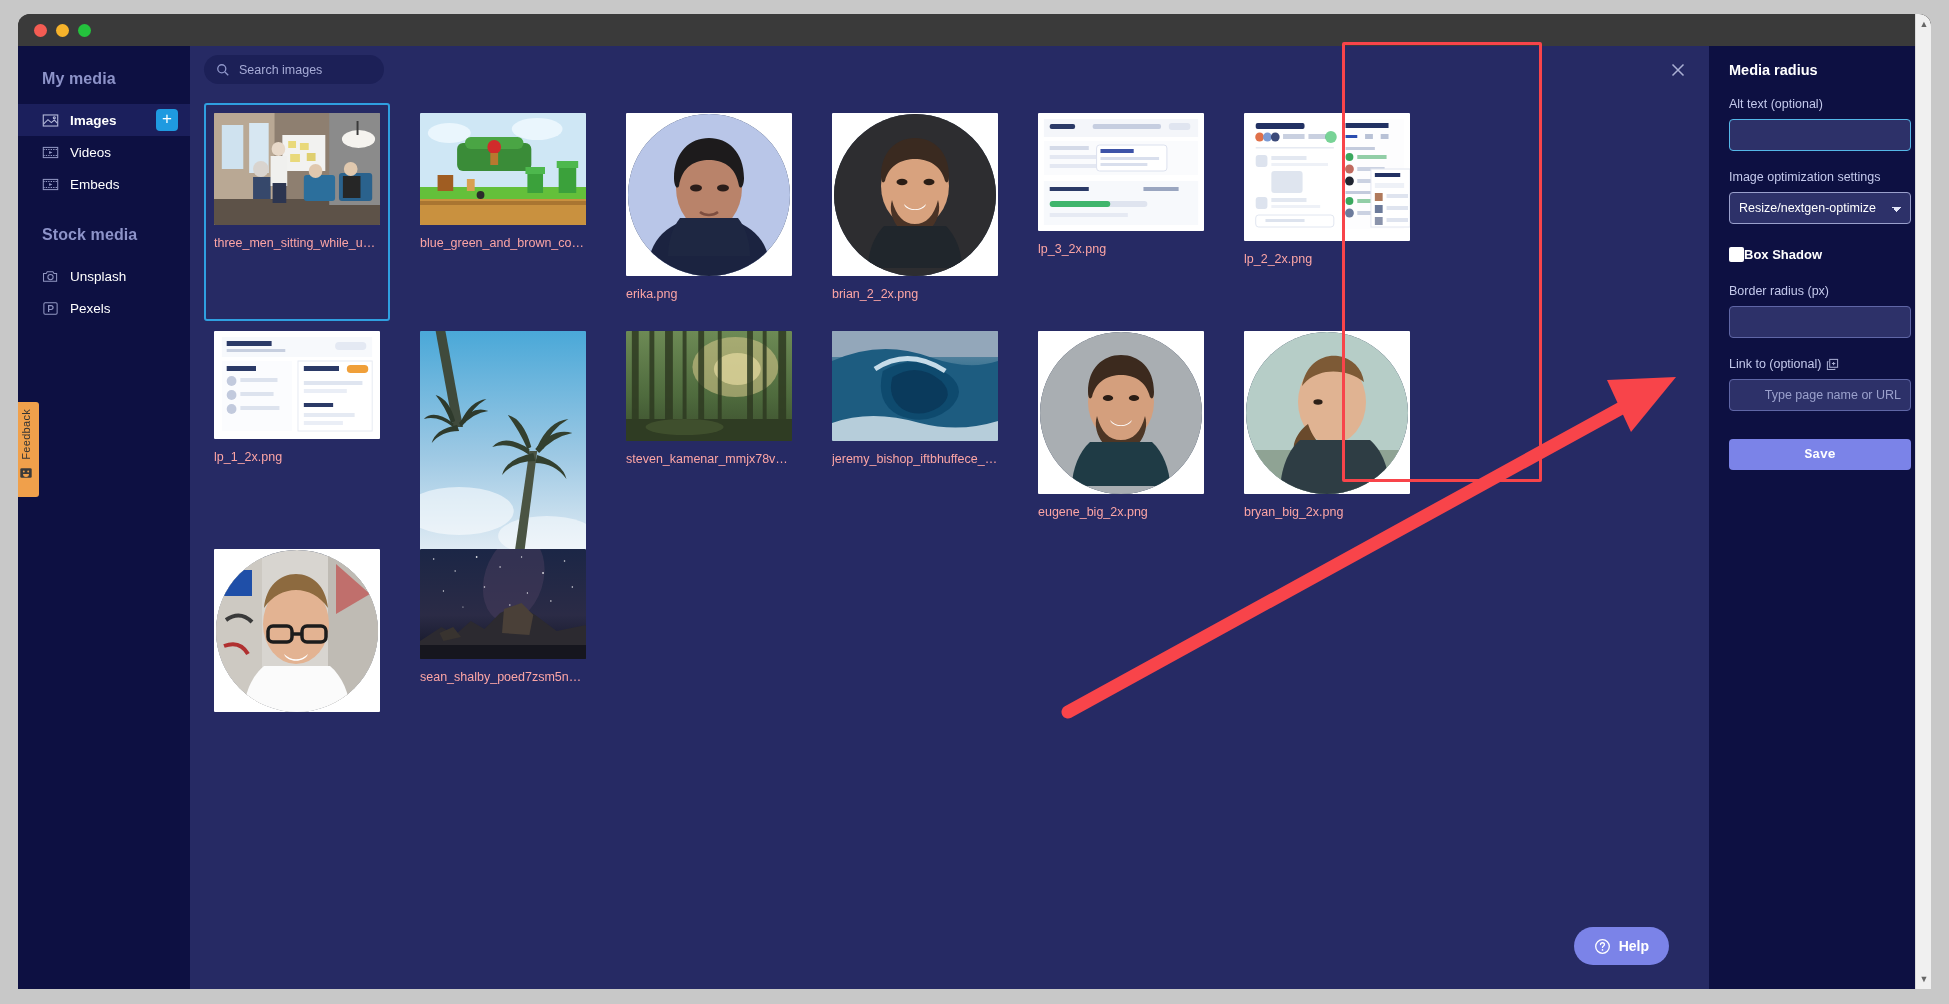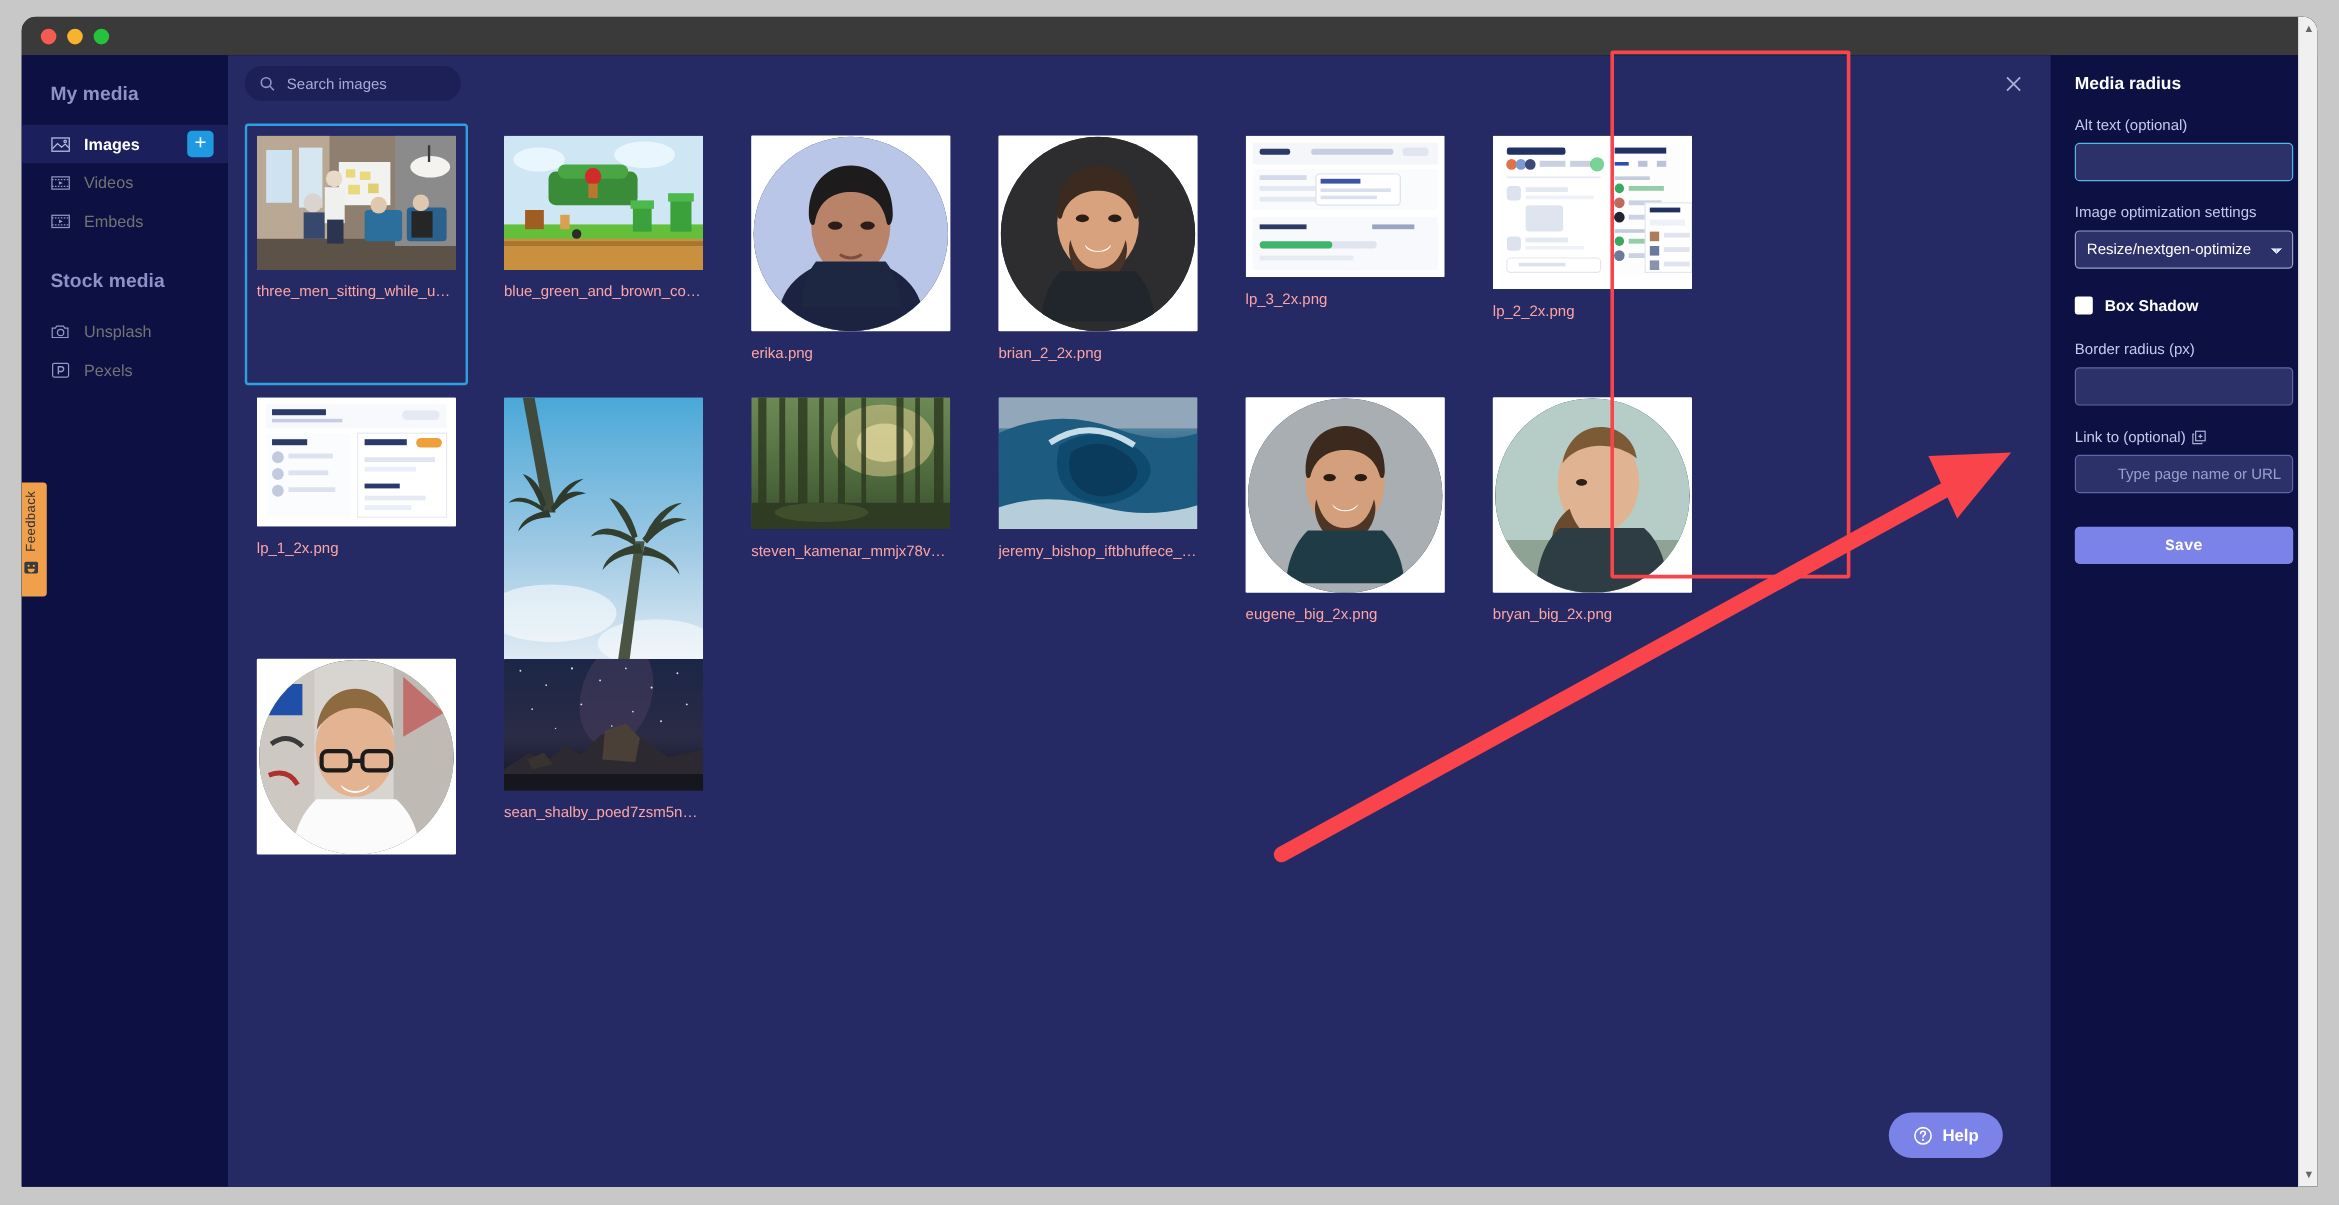--- a/index.html
+++ b/index.html
@@ -59,21 +59,21 @@
     color: #8d93c9;
     font-weight: bold;
     padding: 8px 0 16px 24px;
     letter-spacing: .1px;
   }
   .sb-heading.second { padding-top: 26px; }
   .sb-item {
     display: flex; align-items: center;
     height: 32px;
     padding-left: 24px;
-    color: #737373;
+    color: #ffffff;
     font-size: 13.5px;
     position: relative;
     cursor: pointer;
   }
   .sb-item.active {
     background: #1b1f5c;
     color: #ffffff;
     font-weight: bold;
   }
   .sb-icon {
@@ -275,21 +275,20 @@
       linear-gradient(45deg, transparent 50%, #e3e6f7 50%),
       linear-gradient(135deg, #e3e6f7 50%, transparent 50%);
     background-position:
       calc(100% - 13px) 14px,
       calc(100% - 8px) 14px;
     background-size: 5px 5px, 5px 5px;
     background-repeat: no-repeat;
   }
   .checkrow {
     display: flex; align-items: center;
-    gap: 10px;
     margin-bottom: 22px;
     cursor: pointer;
   }
   .checkbox {
     width: 15px; height: 15px;
     background: #ffffff;
     border-radius: 2px;
     flex: 0 0 15px;
   }
   .checkrow span {

